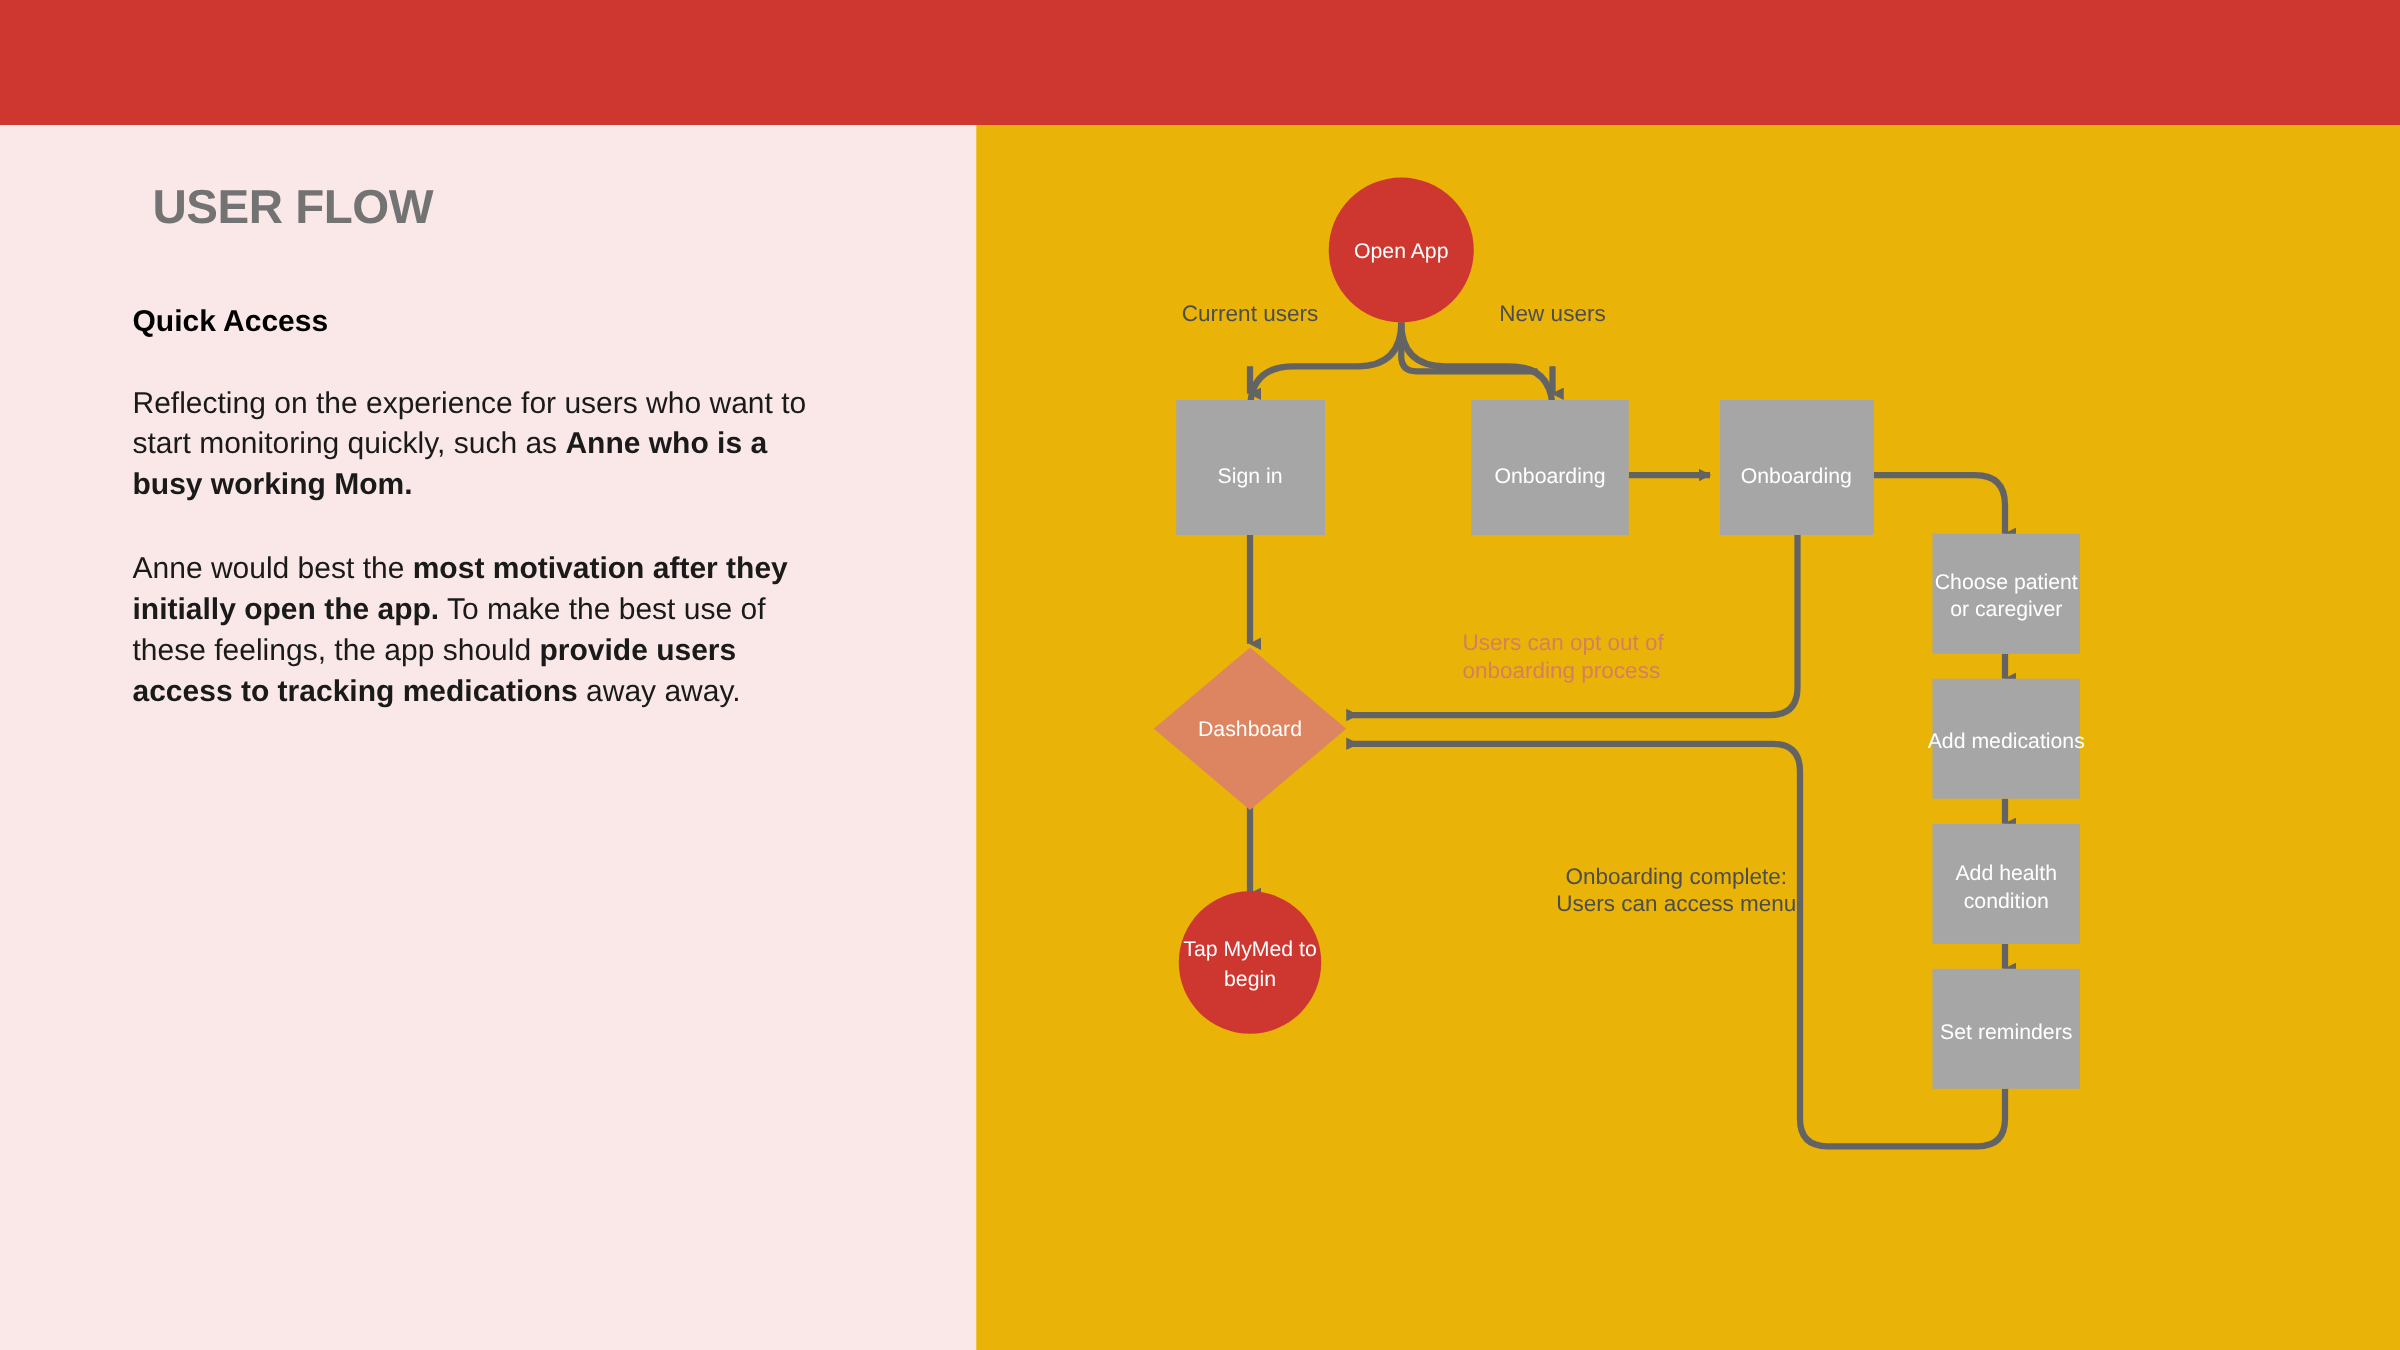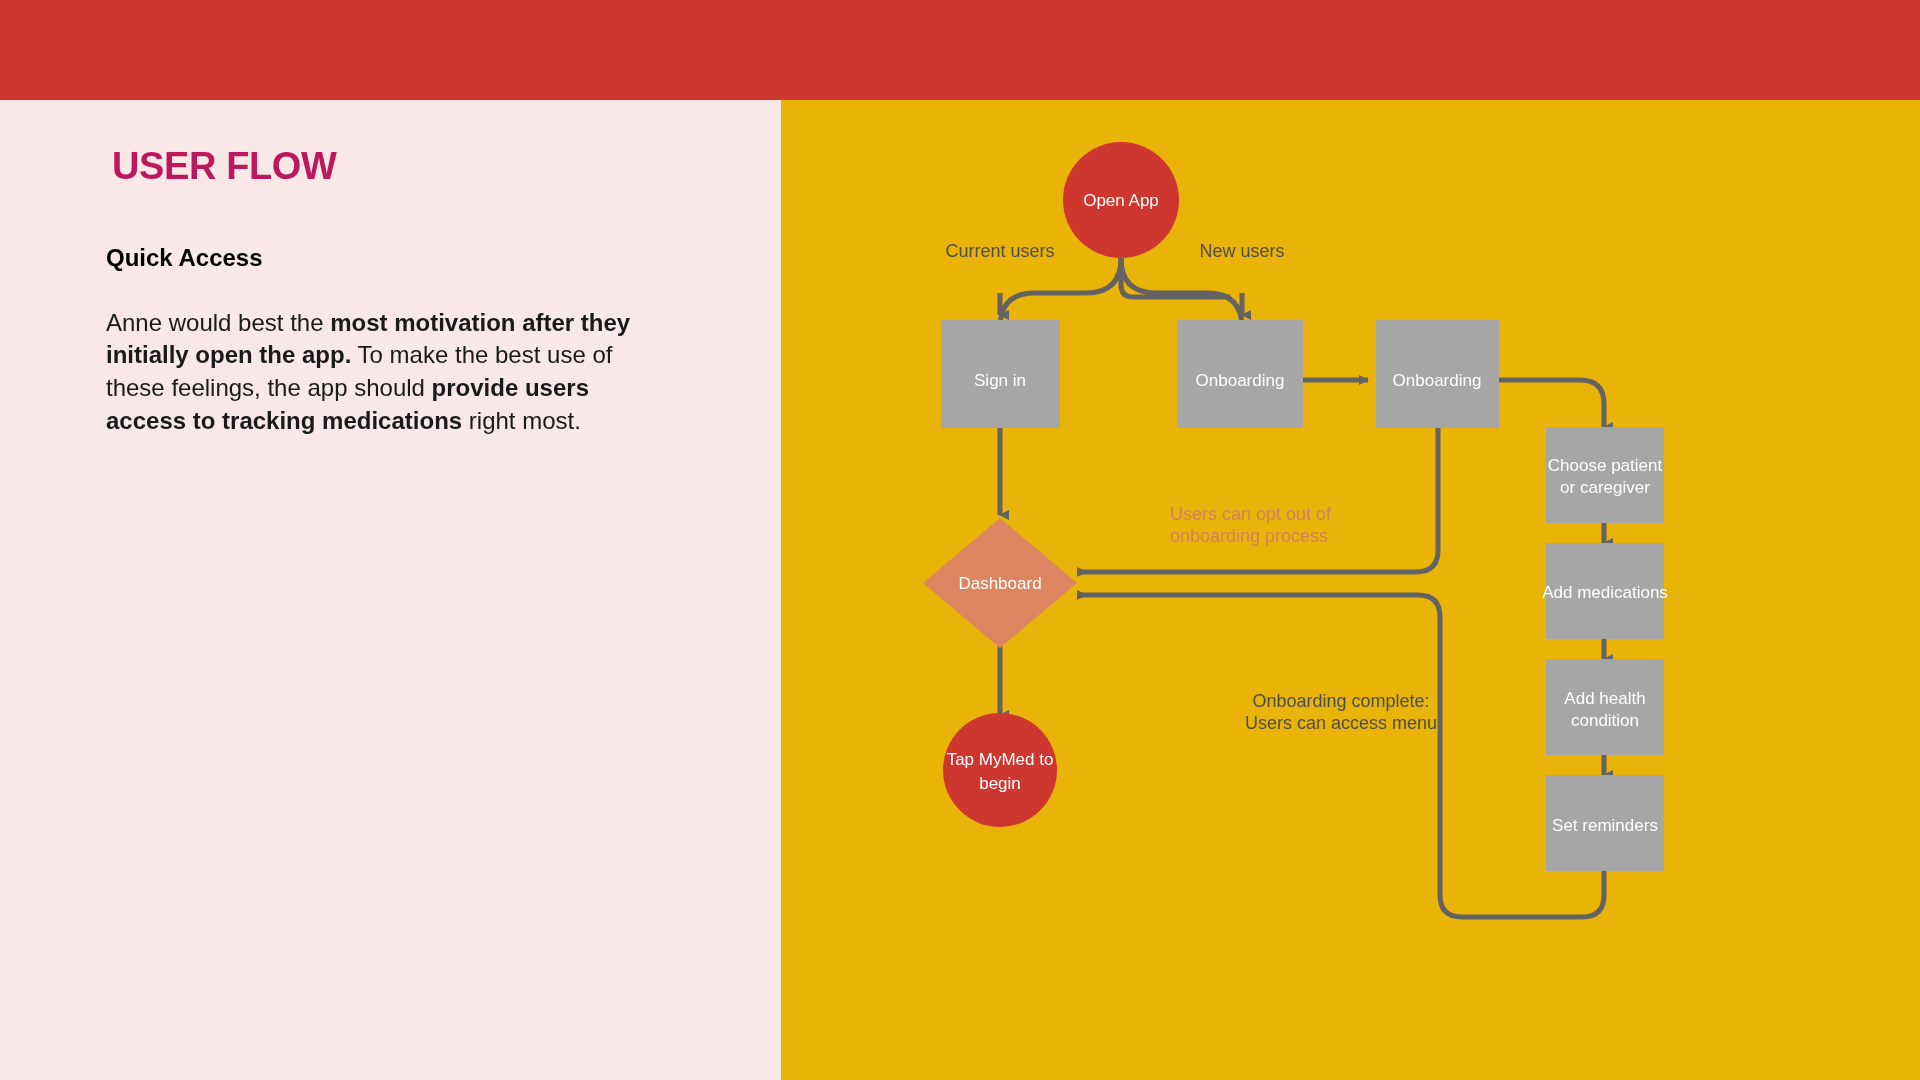--- a/index.html
+++ b/index.html
@@ -38,22 +38,22 @@
     height: 980px;
     background: #f9e8e7;
     box-sizing: border-box;
     padding: 46px 72px 0 106px;
   }
 
   #page-title {
     font-size: 38px;
     font-weight: bold;
     letter-spacing: -0.4px;
-    color: #be185d;
-    margin: 0 0 0 6px;
+    color: #737373;
+    margin: 0 0 0 16px;
     line-height: 1.1;
   }
 
   #section-heading {
     font-size: 24px;
     font-weight: bold;
     color: #000000;
     margin: 56px 0 0 0;
     line-height: 1.2;
   }
@@ -115,22 +115,23 @@
 <body>
 
 <div id="page">
 
   <div id="header-bar"></div>
 
   <div id="left-panel">
     <h1 id="page-title">USER FLOW</h1>
     <h2 id="section-heading">Quick Access</h2>
 
-
-    <p class="body-paragraph"><span>Anne would best the </span><b>most motivation after they initially open the app.</b><span> To make the best use of these feelings, the app should </span><b>provide users access to tracking medications</b><span> right most.</span></p>
+    <p class="body-paragraph"><span>Reflecting on the experience for users who want to start monitoring quickly, such as </span><b>Anne who is a busy working Mom.</b></p>
+
+    <p class="body-paragraph"><span>Anne would best the </span><b>most motivation after they initially open the app.</b><span> To make the best use of these feelings, the app should </span><b>provide users access to tracking medications</b><span> away away.</span></p>
   </div>
 
   <div id="diagram-panel">
     <svg id="flow-svg" viewBox="0 0 1139 980">
       <defs>
         <marker id="arrow-down" markerWidth="12" markerHeight="12" refX="5" refY="9" orient="auto" markerUnits="userSpaceOnUse">
           <path d="M0,0 L10,0 L5,10 z" fill="#636363"></path>
         </marker>
         <marker id="arrow-left" markerWidth="12" markerHeight="12" refX="9" refY="5" orient="auto" markerUnits="userSpaceOnUse">
           <path d="M10,0 L10,10 L0,5 z" fill="#636363"></path>

